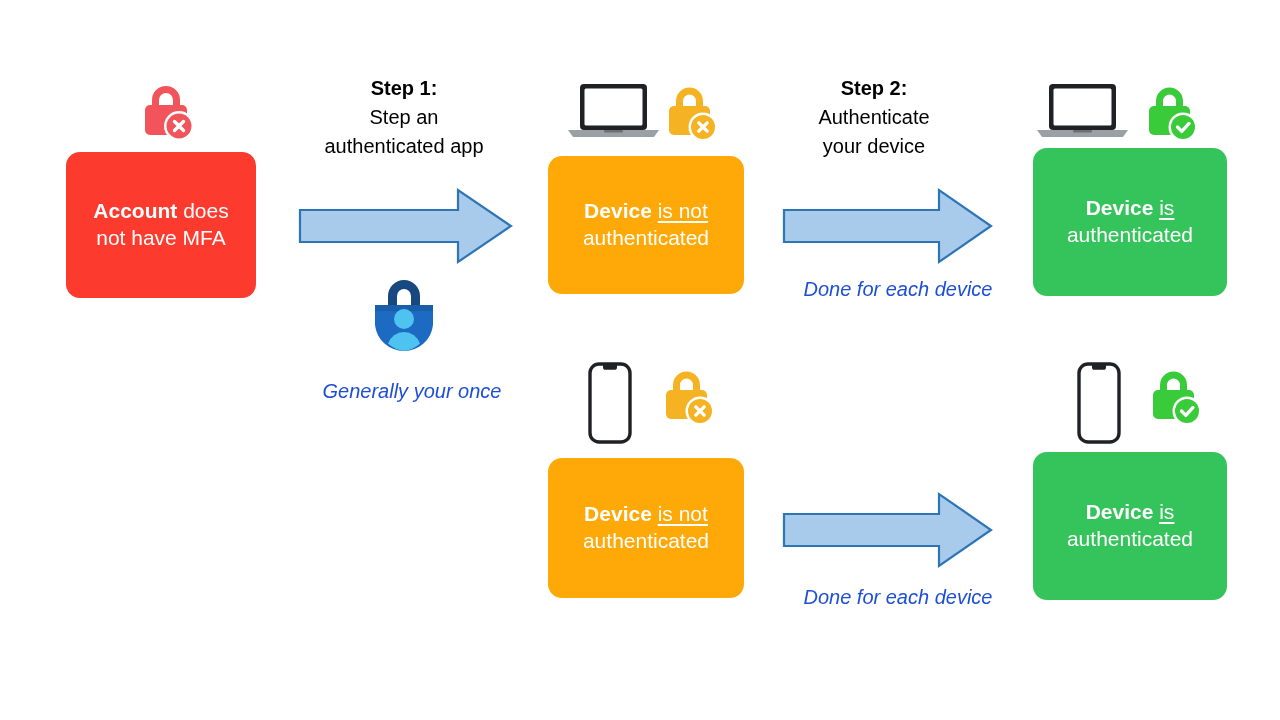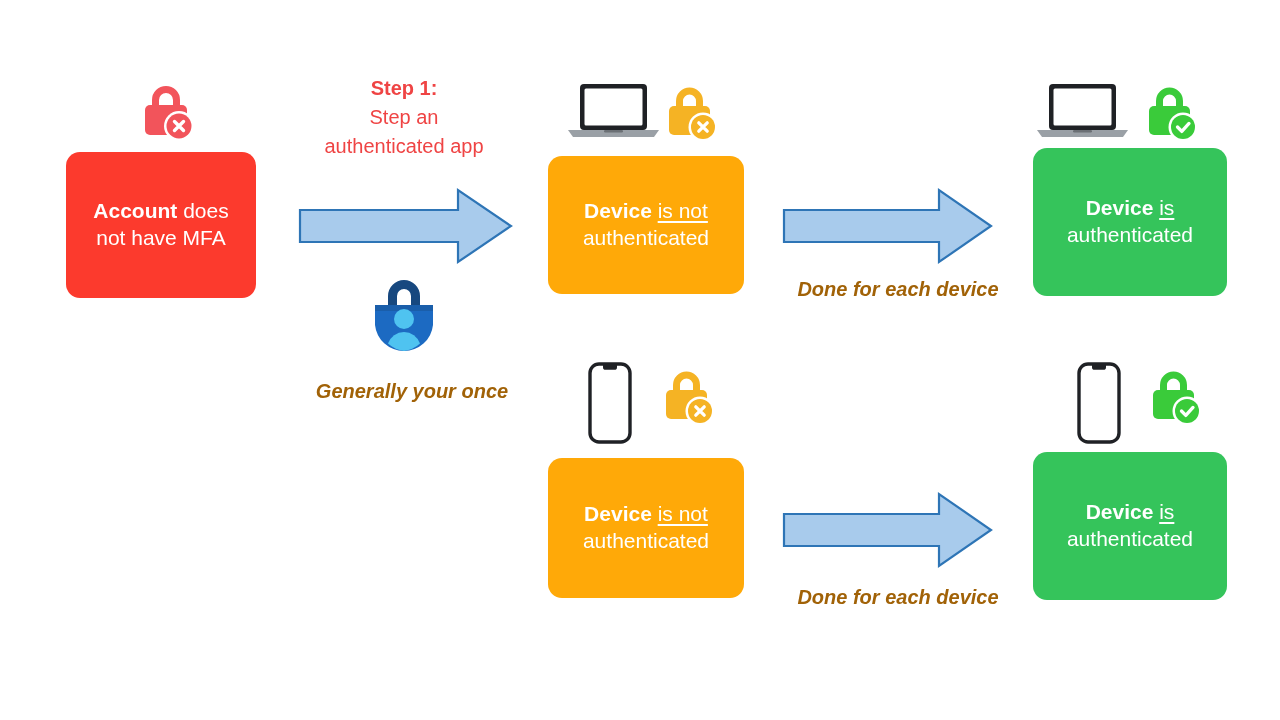--- a/index.html
+++ b/index.html
@@ -32,34 +32,33 @@
     line-height: 1.28;
     font-size: 21px;
     padding: 6px 16px;
   }
   .status-box .bold   { font-weight: bold; }
   .status-box .uline  { text-decoration: underline; text-underline-offset: 3px; }
 
   
   .step-head {
     text-align: center;
-    color: #ef4444;
+    color: #000000;
     font-size: 20px;
     line-height: 1.45;
   }
   .step-head .title { font-weight: bold; display: block; }
 
   
   .caption {
     font-style: italic;
     font-size: 20px;
-    color: #a16207;
+    color: #1d4ed8;
     text-align: center;
     white-space: nowrap;
-    font-weight: bold;
   }
 
   
   .arrow-wrap { line-height: 0; }
 
   
   .icon-wrap { line-height: 0; }
 </style>
 </head>
 <body>
@@ -127,20 +126,25 @@
   </div>
 
   <div class="abs status-box" style="left:548px; top:156px; width:196px; height:138px; background:#FFA908;">
     <div>
       <span class="bold">Device</span>
       <span class="uline">is not</span><br>
       <span>authenticated</span>
     </div>
   </div>
 
+  <div class="abs step-head" style="left:762px; top:74px; width:224px;">
+    <span class="title">Step 2:</span>
+    <span>Authenticate</span><br>
+    <span>your device</span>
+  </div>
 
   <div class="abs arrow-wrap" style="left:782px; top:186px;">
     <svg width="212" height="80" viewBox="0 0 212 80">
       <path d="M2 24 L157 24 L157 4 L209 40 L157 76 L157 56 L2 56 Z" fill="#A8CBEC" stroke="#2E75B6" stroke-width="2.2" stroke-linejoin="miter"></path>
     </svg>
   </div>
 
   <div class="abs caption" style="left:778px; top:278px; width:240px;">Done for each device</div>
 
   <div class="abs icon-wrap" style="left:1035px; top:82px;">

